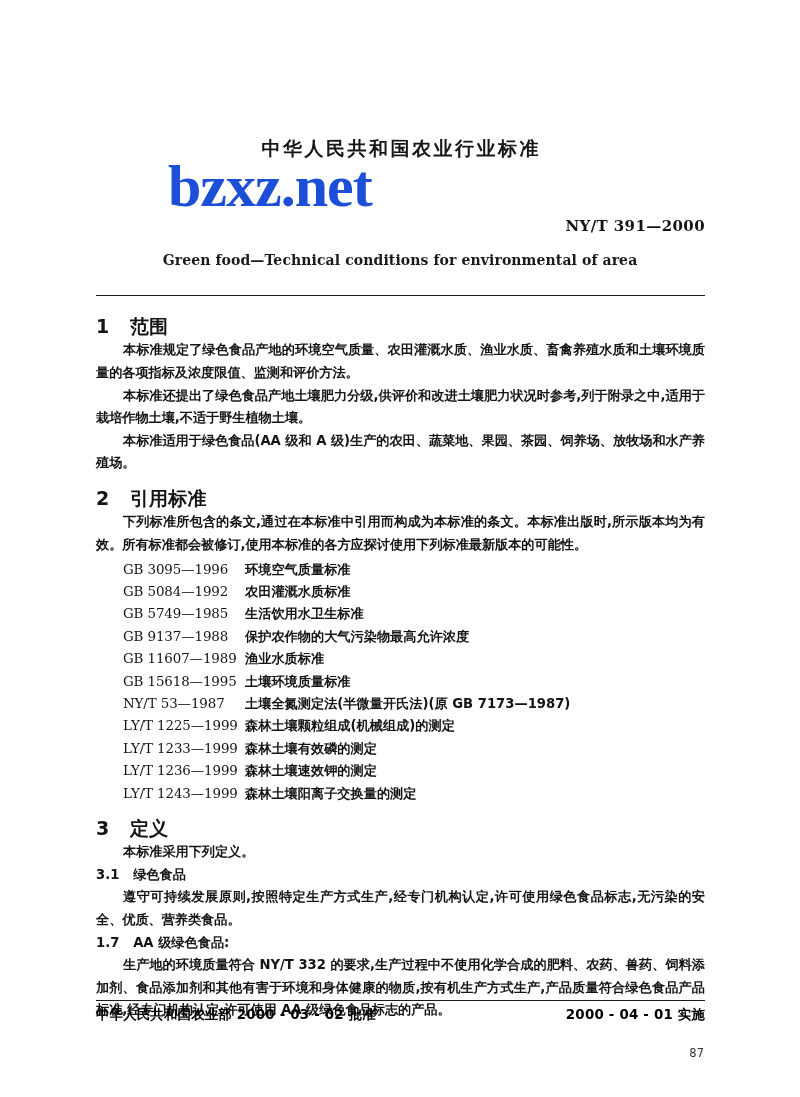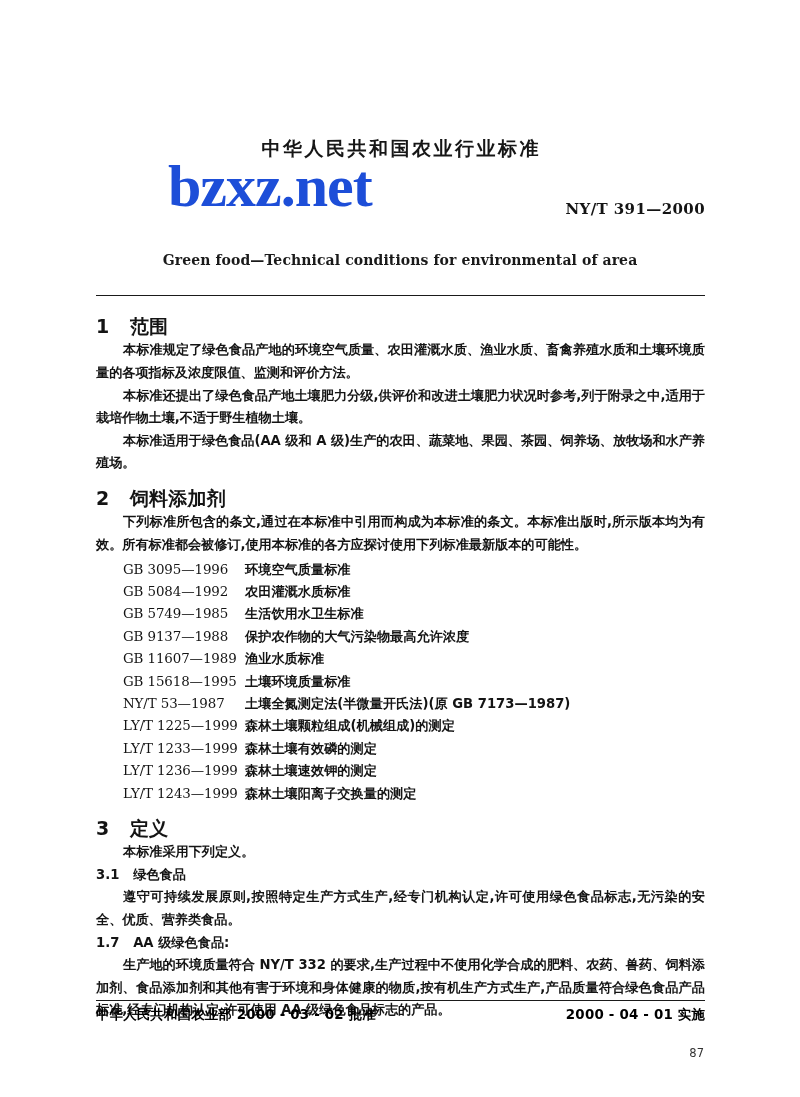--- a/index.html
+++ b/index.html
@@ -70,21 +70,21 @@
     top: 0;
     font-size: 21px;
     font-weight: 700;
     letter-spacing: 1px;
     color: #111;
     white-space: pre;
   }
   .std-number {
     position: absolute;
     right: 0;
-    top: 4px;
+    top: 21px;
     font-family: "DejaVu Serif", "Liberation Serif", serif;
     font-size: 15px;
     font-weight: 700;
     letter-spacing: 0.4px;
     color: #141414;
     white-space: nowrap;
   }
 
   .doc-subtitle-en {
     position: absolute;
@@ -221,21 +221,21 @@
 
     <div class="body-area">
 
       <div class="sec-head"><span class="num">1</span>&nbsp;&nbsp;&nbsp;<span>范围</span></div>
       <p class="para">本标准规定了绿色食品产地的环境空气质量、农田灌溉水质、渔业水质、畜禽养殖水质和土壤环境质量的各项指标及浓度限值、监测和评价方法。</p>
       <p class="para">本标准还提出了绿色食品产地土壤肥力分级,供评价和改进土壤肥力状况时参考,列于附录之中,适用于栽培作物土壤,不适于野生植物土壤。</p>
       <p class="para">本标准适用于绿色食品(AA 级和 A 级)生产的农田、蔬菜地、果园、茶园、饲养场、放牧场和水产养殖场。</p>
 
       <div class="spacer-md"></div>
 
-      <div class="sec-head"><span class="num">2</span>&nbsp;&nbsp;&nbsp;<span>饲料添加剂</span></div>
+      <div class="sec-head"><span class="num">2</span>&nbsp;&nbsp;&nbsp;<span>引用标准</span></div>
       <p class="para">下列标准所包含的条文,通过在本标准中引用而构成为本标准的条文。本标准出版时,所示版本均为有效。所有标准都会被修订,使用本标准的各方应探讨使用下列标准最新版本的可能性。</p>
 
       <ul class="ref-list">
         <li>
             <span class="ref-code">GB 3095—1996</span>
             <span class="ref-name">环境空气质量标准</span>
           </li>
         <li>
             <span class="ref-code">GB 5084—1992</span>
             <span class="ref-name">农田灌溉水质标准</span>

